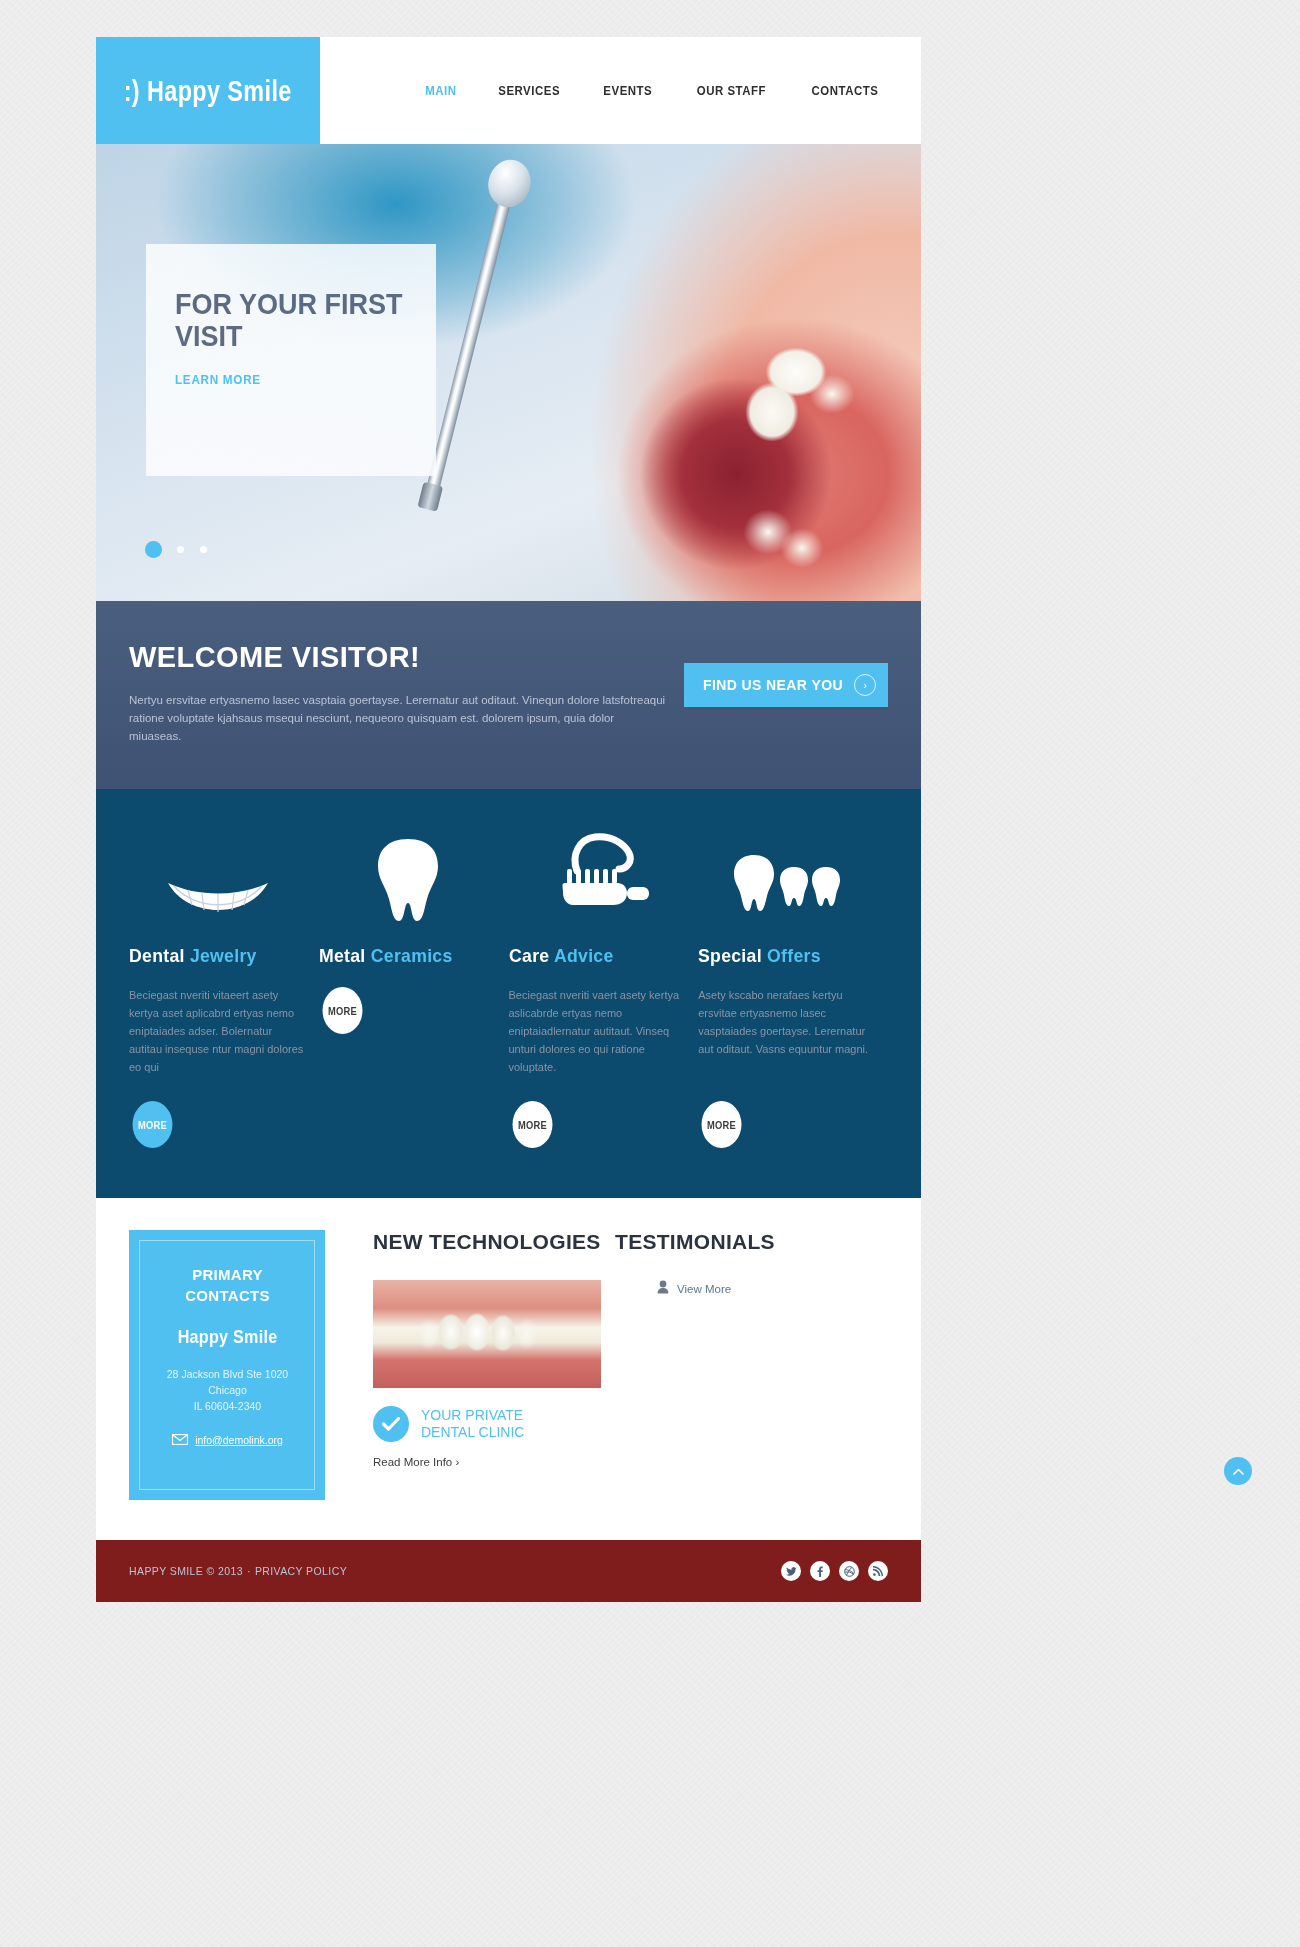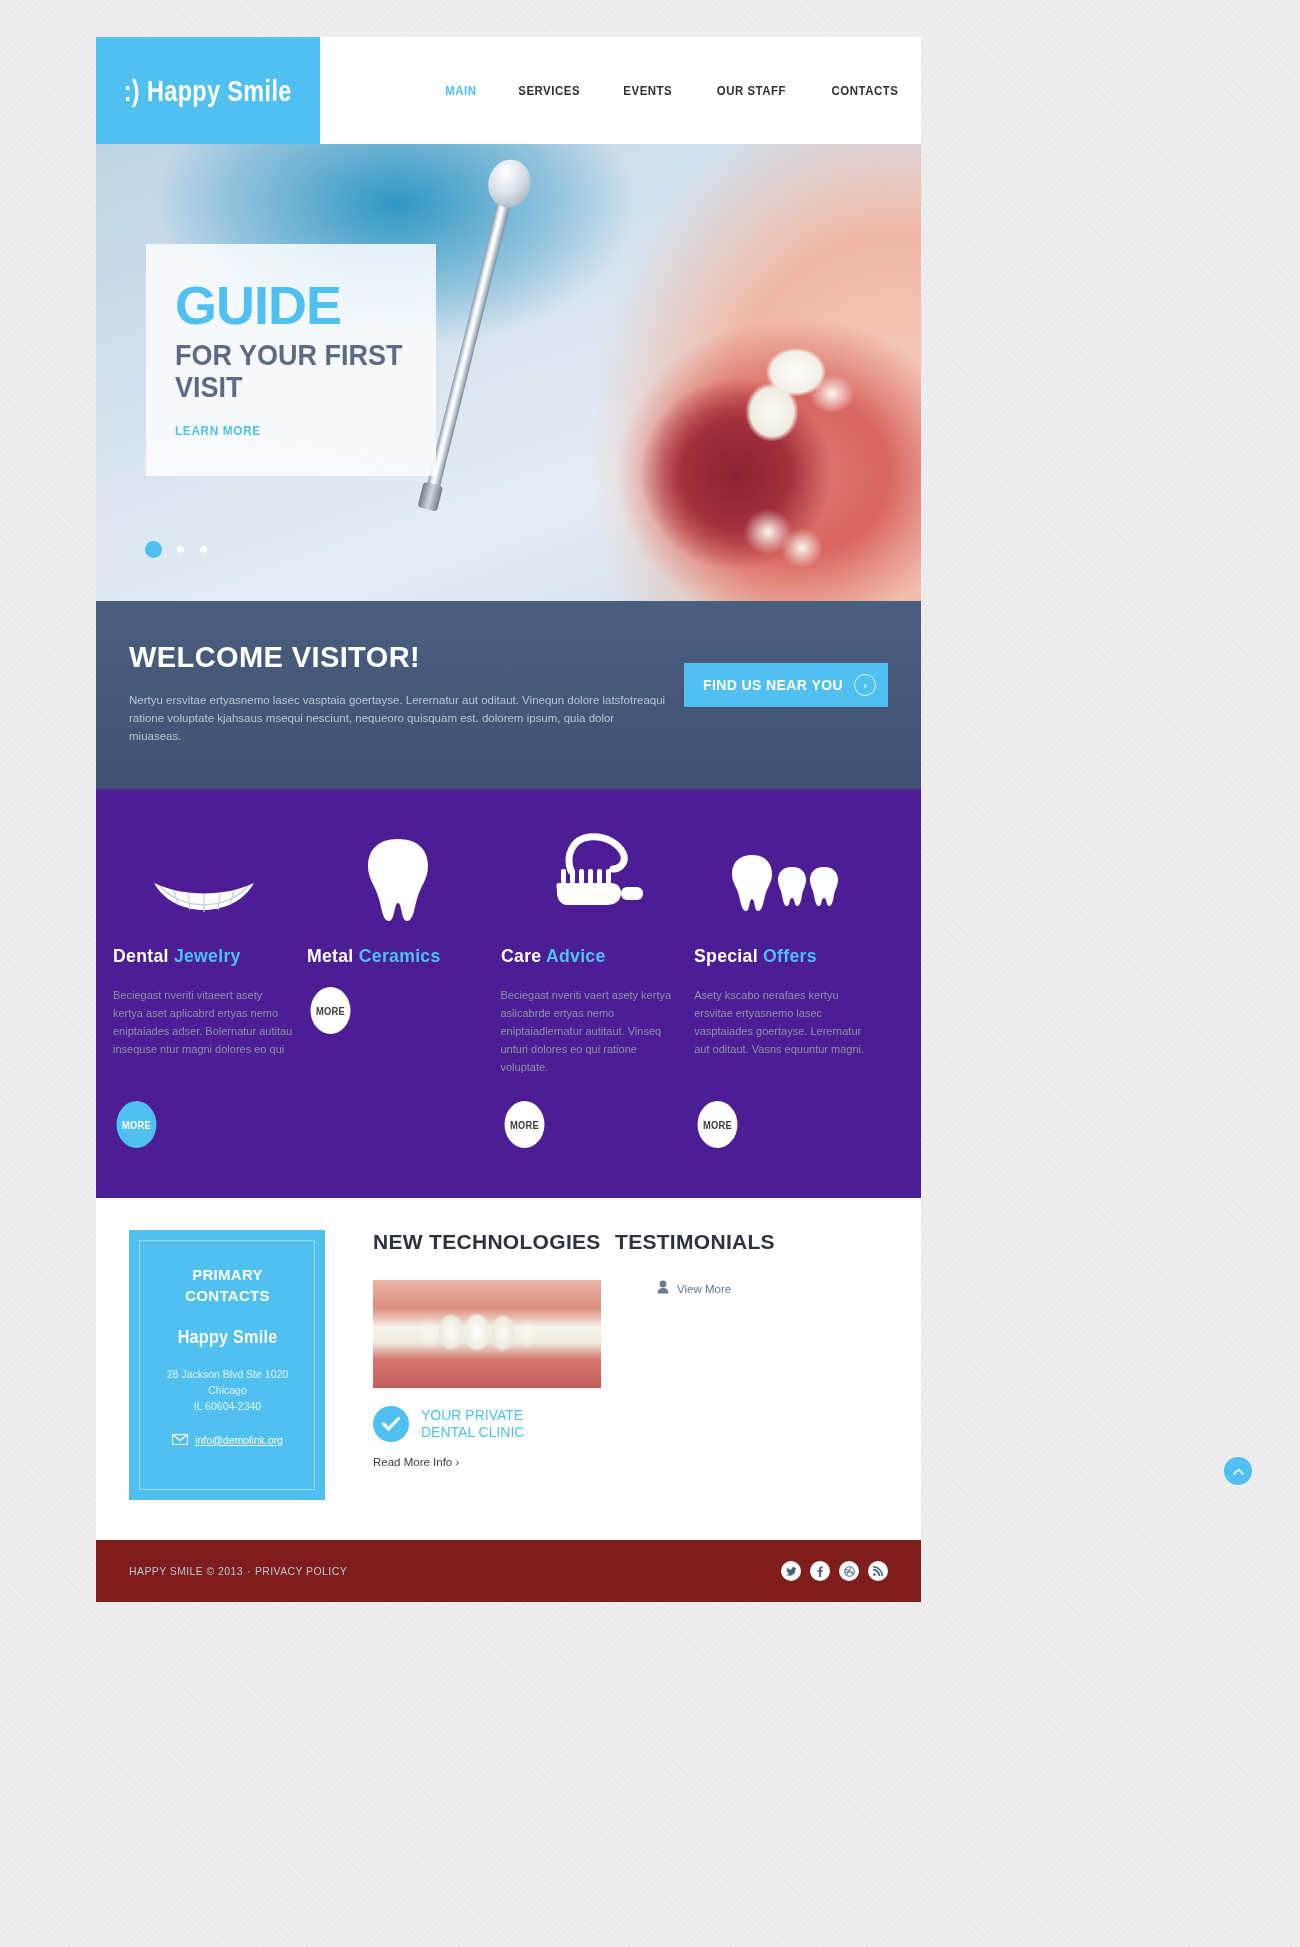--- a/index.html
+++ b/index.html
@@ -55,21 +55,21 @@
     font-weight: bold;
     letter-spacing: 0.5px;
     transform: scaleX(0.78);
     white-space: nowrap;
   }
   .nav {
     flex: 1;
     display: flex;
     align-items: center;
     justify-content: flex-end;
-    padding-right: 18px;
+    padding-right: 38px;
     gap: 36px;
   }
   .nav-item {
     font-family: "Liberation Sans Narrow", "Liberation Sans", sans-serif;
     font-size: 13px;
     font-weight: bold;
     letter-spacing: 0.6px;
     color: #2e2e2e;
     text-decoration: none;
     transform: scaleX(0.88);
@@ -250,22 +250,22 @@
     border: 1px solid rgba(255,255,255,0.8);
     color: #ffffff;
     font-size: 11px;
     display: flex;
     align-items: center;
     justify-content: center;
   }
 
   
   .services {
-    background: #4c1d95;
-    padding: 42px 33px 50px 17px;
+    background: #0c4a6e;
+    padding: 42px 33px 50px 33px;
     display: flex;
     gap: 0;
     justify-content: center;
   }
   .svc-col { width: 198px; padding-right: 12px; }
   .svc-icon {
     height: 92px;
     display: flex;
     align-items: flex-end;
     justify-content: center;
@@ -529,21 +529,20 @@
 
   <div class="slider">
     <div class="slider-photo"></div>
     <div class="instrument">
       <div class="instr-rod"></div>
       <div class="instr-head"></div>
       <div class="instr-tip"></div>
     </div>
 
     <div class="caption">
-      <div class="caption-title">GUIDE</div>
       <div class="caption-sub">FOR YOUR FIRST VISIT</div>
       <a class="caption-link">LEARN MORE</a>
     </div>
 
     <div class="dots">
       <span class="dot active"></span>
       <span class="dot"></span>
       <span class="dot"></span>
     </div>
   </div>

